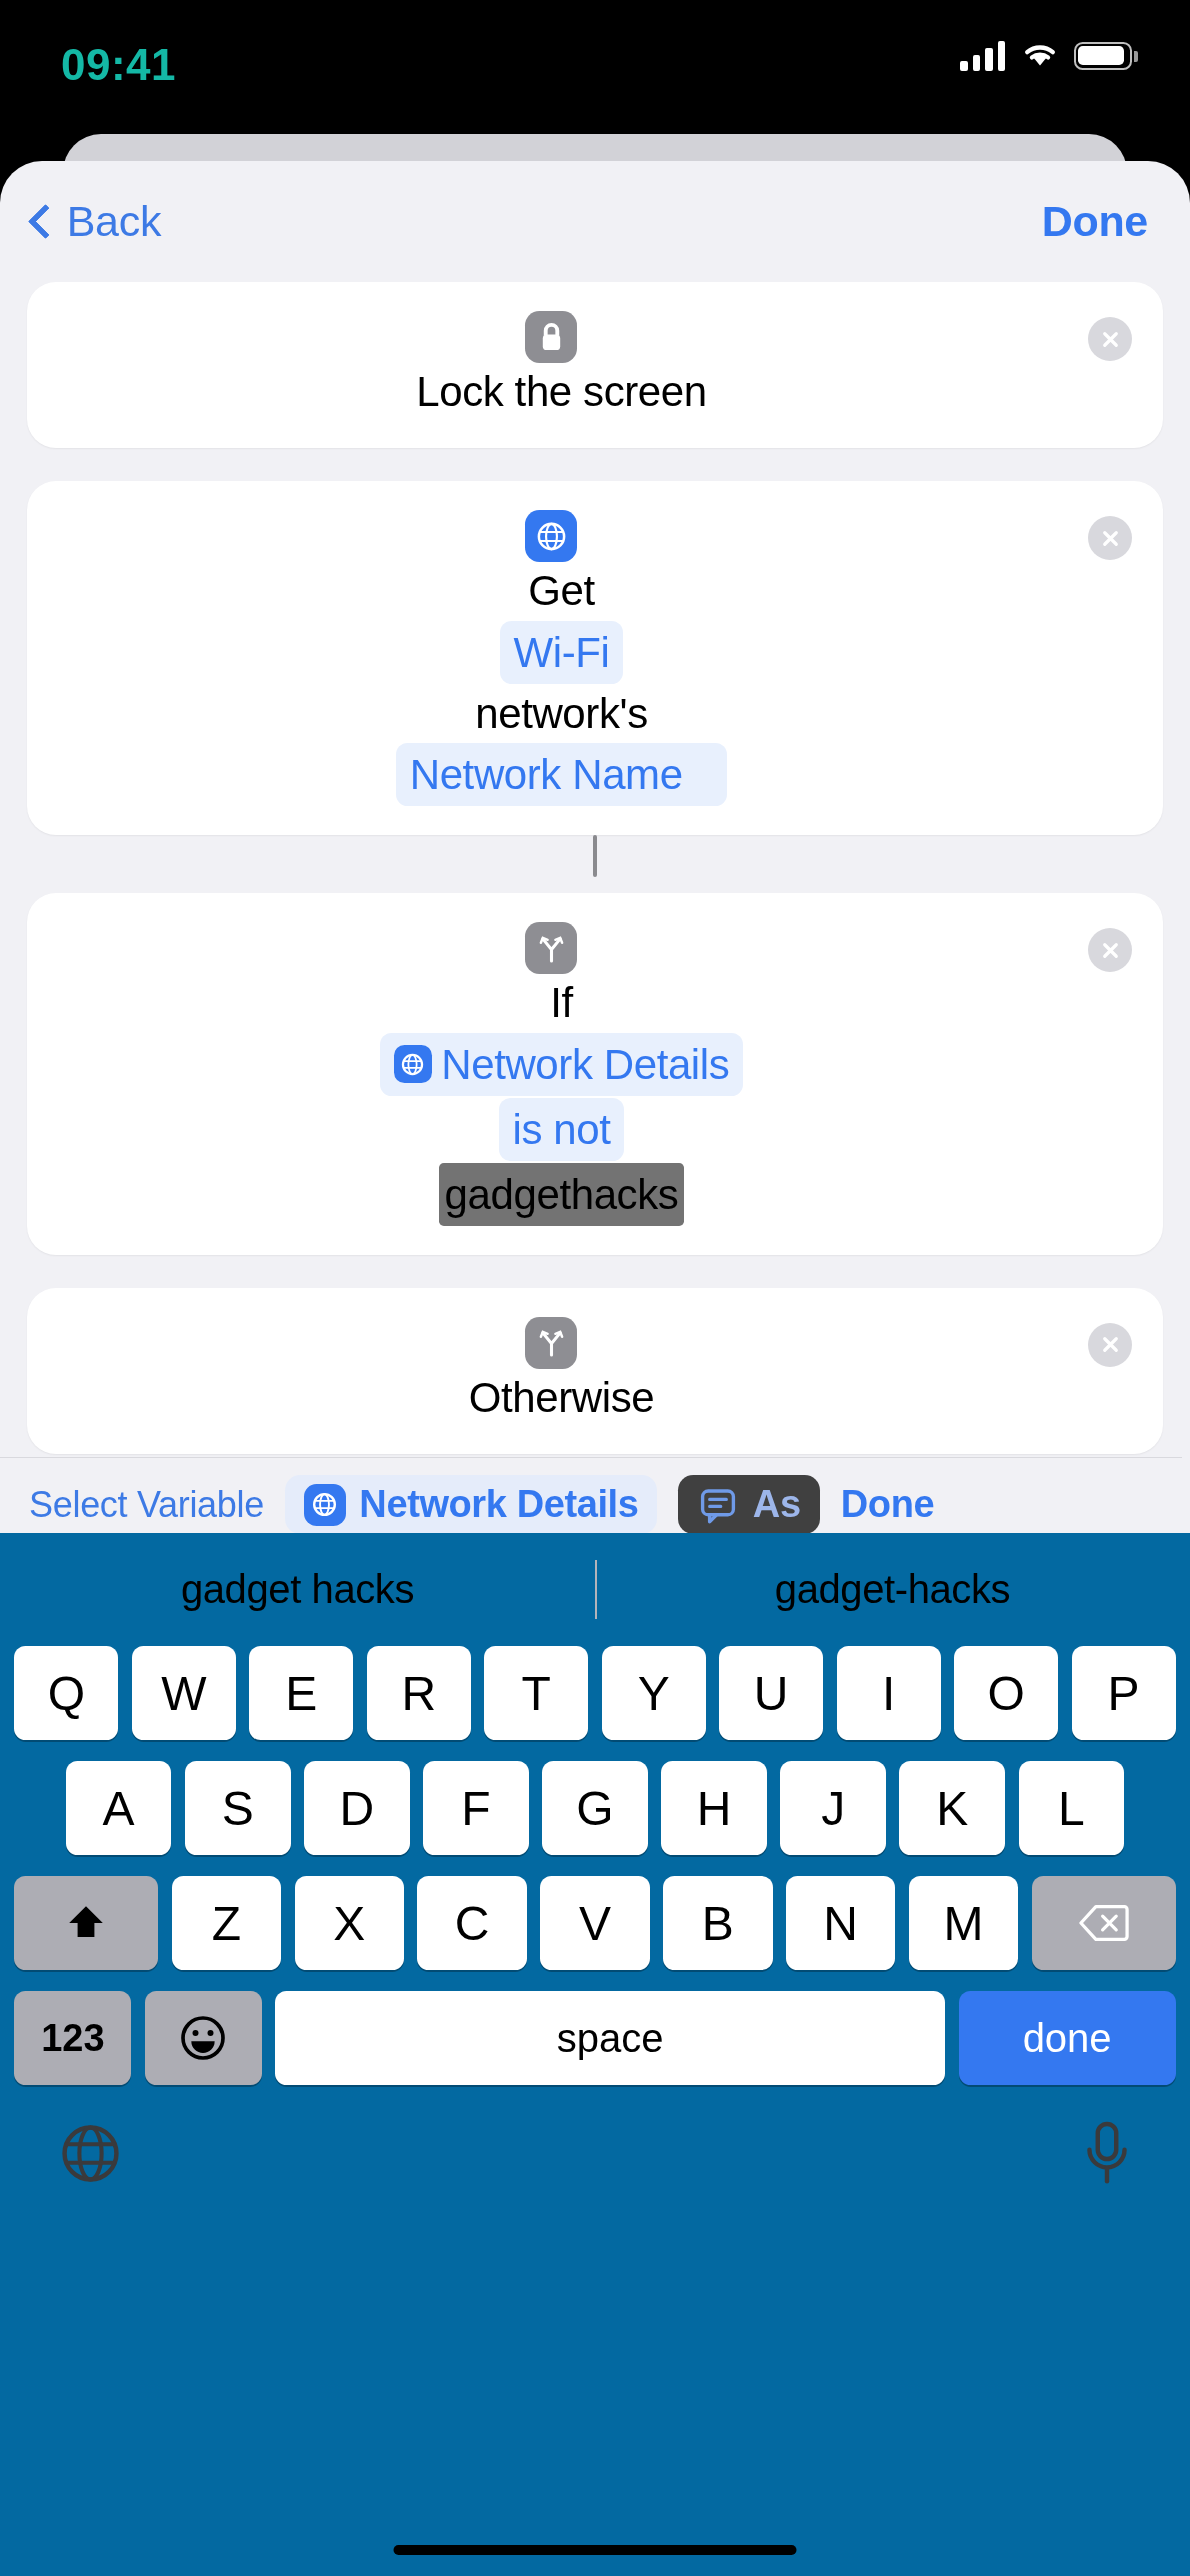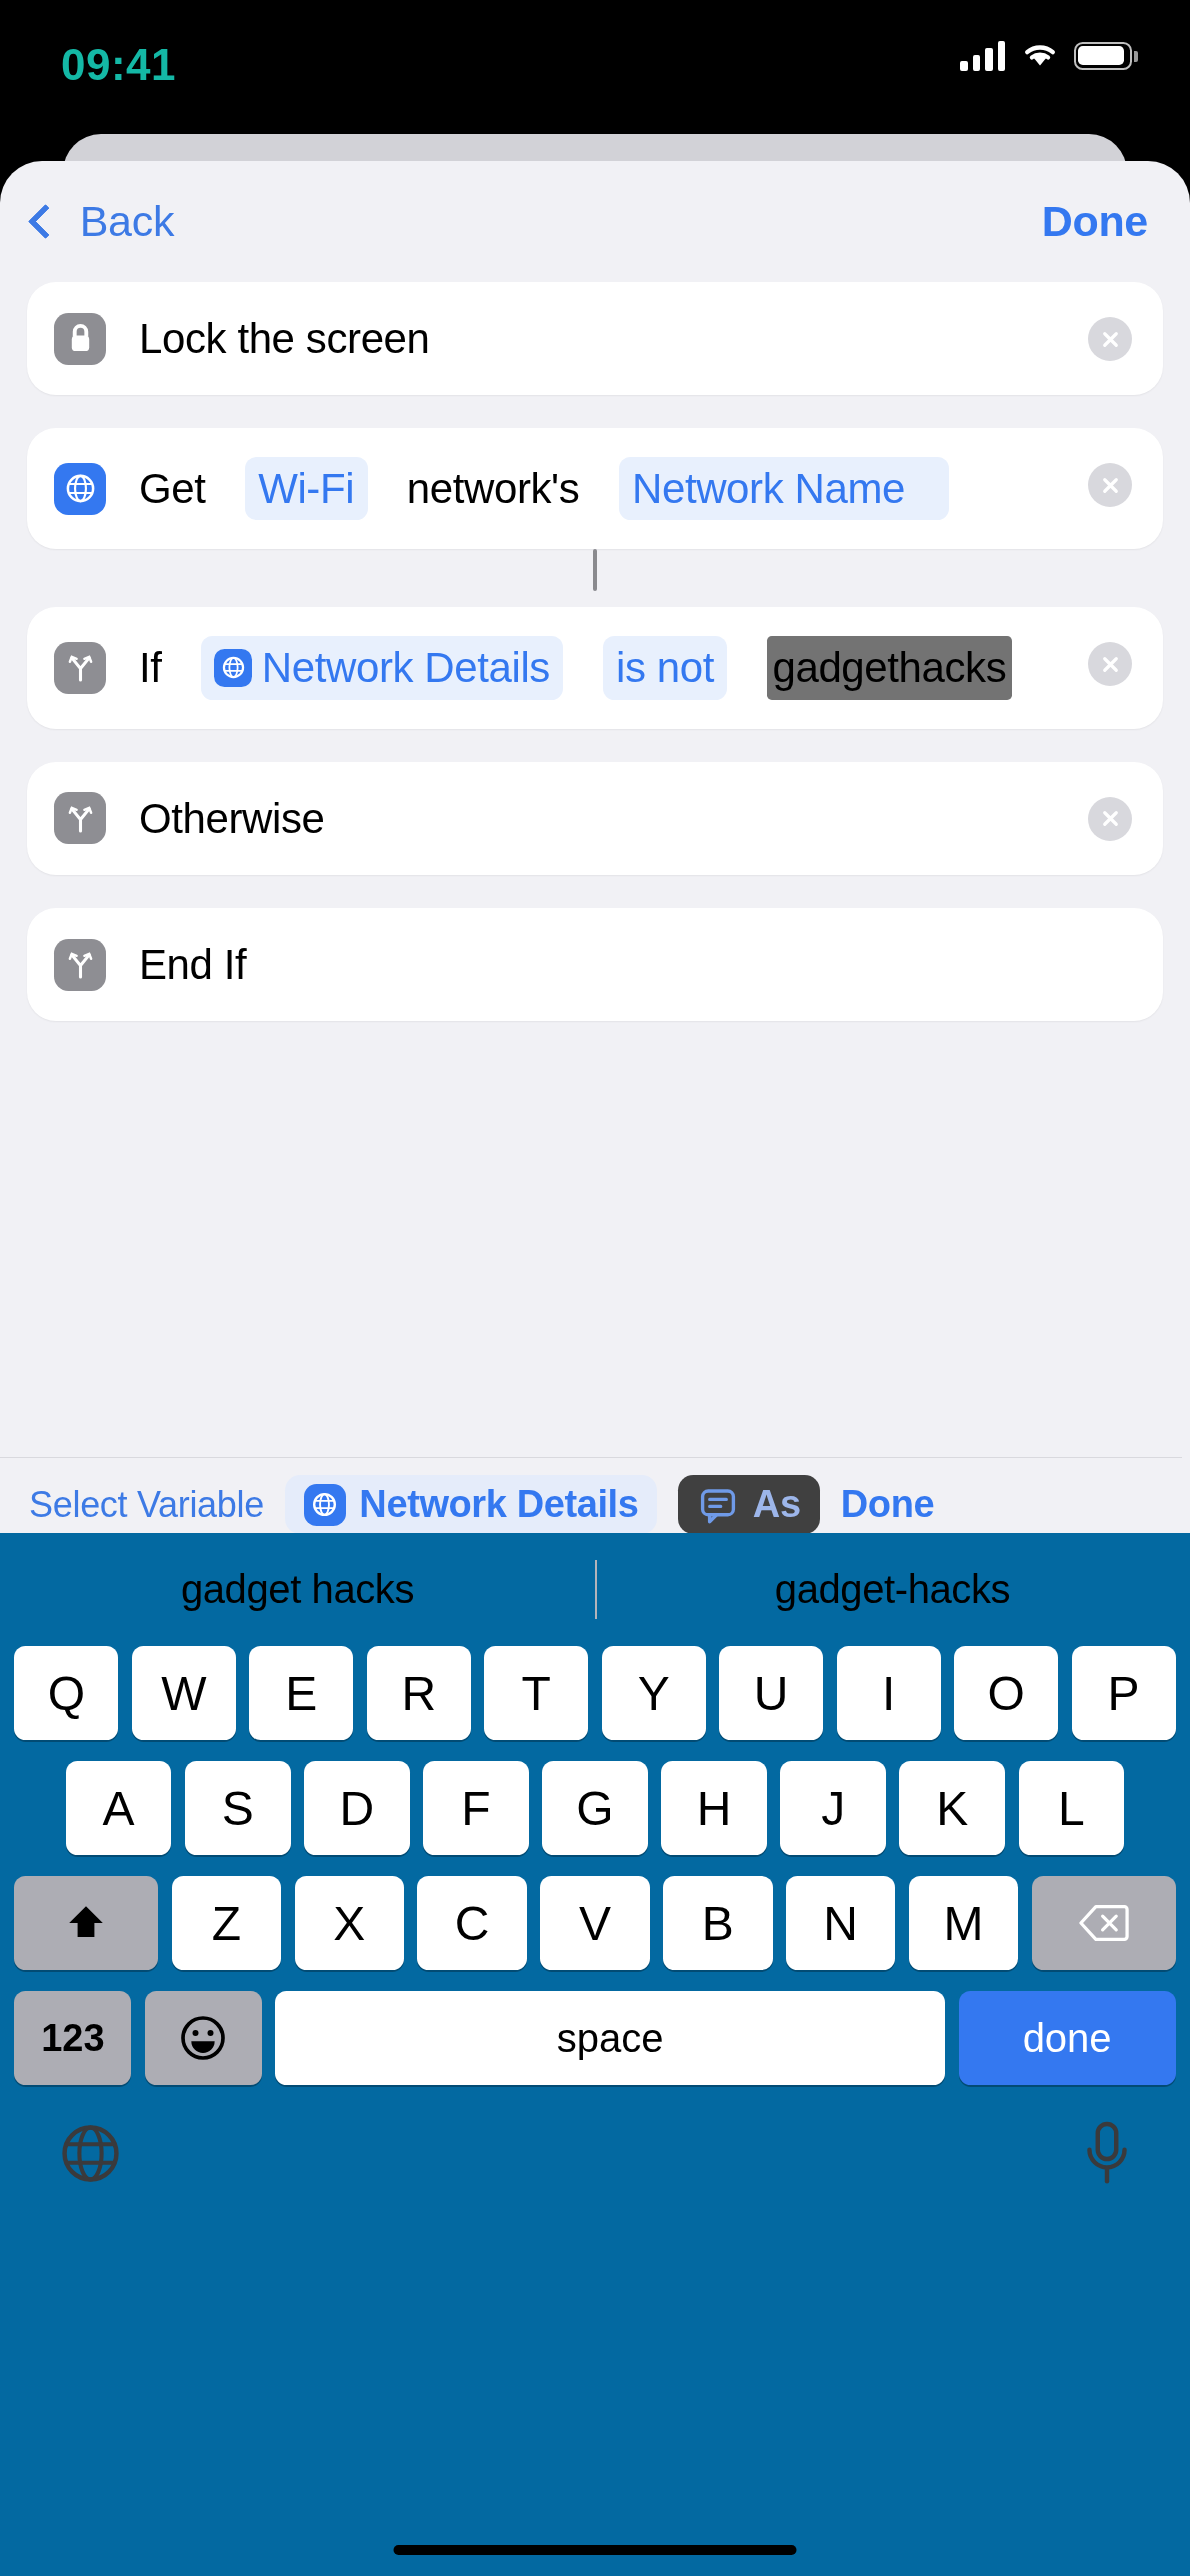--- a/index.html
+++ b/index.html
@@ -35,36 +35,36 @@
   .sheet {
     position:absolute; top:161px; left:0; width:1190px; height:2415px;
     background:#f1f1f5; border-radius:42px 42px 0 0; overflow:hidden;
   }
 
   
   .navbar {
     position:relative; height:121px; display:flex; align-items:center;
     justify-content:space-between; padding:0 42px 0 25px;
   }
-  .nav-back { display:flex; align-items:center; gap:22px; cursor:pointer; }
+  .nav-back { display:flex; align-items:center; gap:9px; cursor:pointer; }
   .chev {
     width:25px; height:25px; border-left:6.7px solid #3d7ae5; border-bottom:6.7px solid #3d7ae5;
     transform:rotate(45deg); border-radius:1.9px; margin-left:7.7px;
   }
   .nav-back-label { font-size:43px; color:#3d7ae5; letter-spacing:-0.3px; }
   .nav-done { font-size:43px; color:#3478f0; font-weight:700; letter-spacing:-0.3px; cursor:pointer; }
 
   
   .actions { position:relative; padding:0 27px; }
   .card {
     position:relative; background:#fff; border-radius:29px;
     padding:29px 27px; margin-bottom:33px;
     box-shadow:0 1px 1.9px rgba(0,0,0,.06);
   }
-  .card-row { display:flex; flex-wrap:wrap; align-items:center; gap:12px; padding-right:67px; }
+  .card-row { display:flex; flex-wrap:wrap; align-items:center; gap:1px; padding-right:67px;flex-direction:column; }
   .ic {
     width:52px; height:52px; border-radius:14.4px; flex:0 0 auto;
     display:flex; align-items:center; justify-content:center;
     margin-right:21px;
   }
   .ic.gray { background:#8e8e93; }
   .ic.blue { background:#3478f0; }
   .ic svg { display:block; }
   .atext { font-size:42px; color:#000; letter-spacing:-0.4px; line-height:1.32; }
   .tok {

